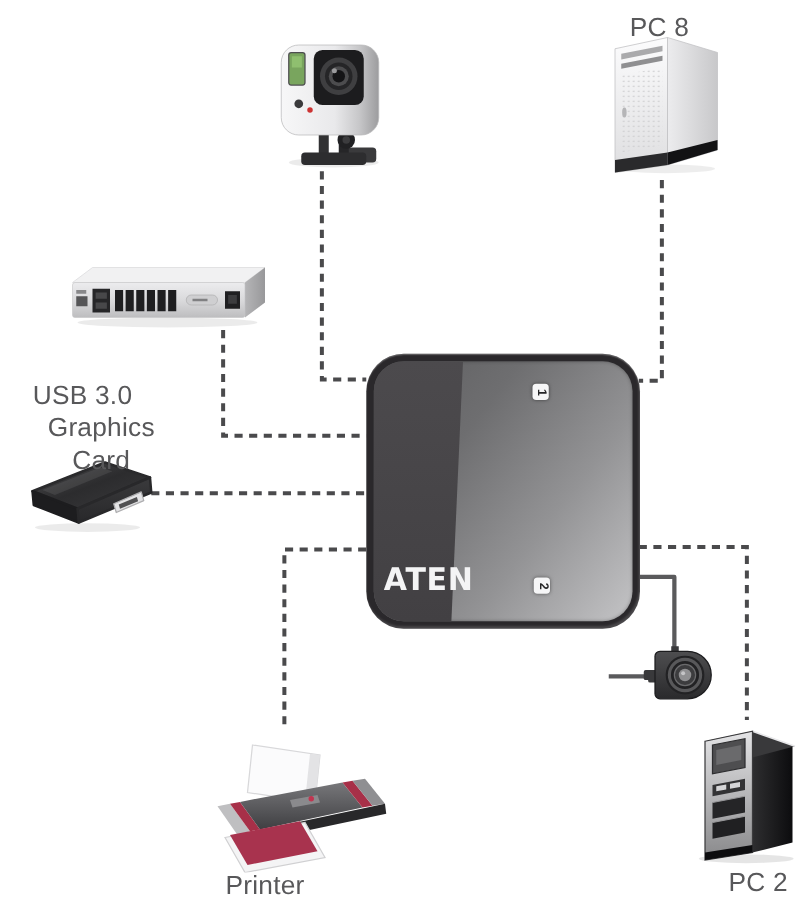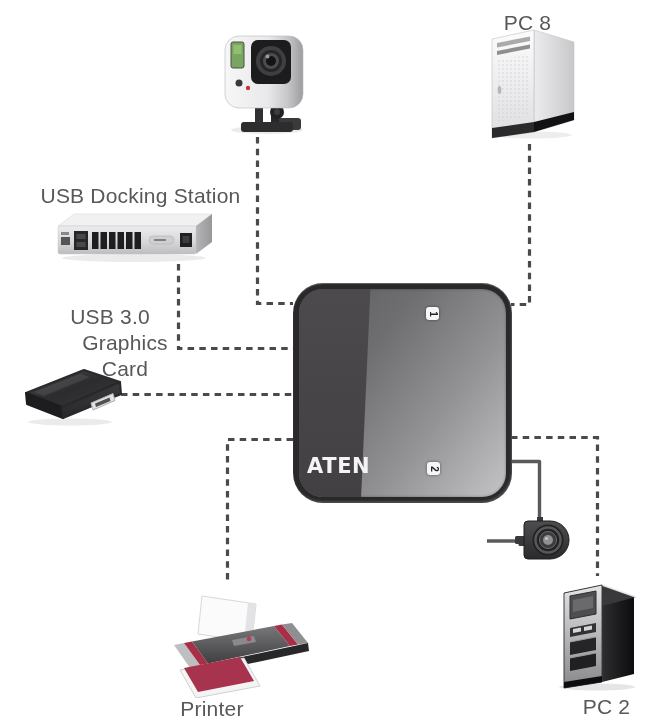--- a/index.html
+++ b/index.html
@@ -6,21 +6,21 @@
   .stage {
     position:relative; width:647px; height:720px; overflow:hidden;
     background:#ffffff; font-family:"Liberation Sans", sans-serif;
   }
   .overlay { position:absolute; left:0; top:0; z-index:1; }
   .device-img { position:absolute; z-index:2; }
   .label {
     position:absolute; z-index:3; color:#58585a; font-size:21px;
     text-align:center; letter-spacing:0.2px; line-height:1.22;
   }
-  .label-two-line { line-height:26px;margin-left:44px; }
+  .label-two-line { line-height:26px; }
 
   
   .switch {
     position:absolute; left:293px; top:283px; width:219px; height:220px;
     z-index:2; background:#2a282b; border-radius:30px;
     box-shadow: inset 0 1px 1px rgba(255,255,255,0.28), inset -1px -2px 2px rgba(255,255,255,0.16);
   }
   .switch-surface {
     position:absolute; inset:6px; border-radius:24px; overflow:hidden;
     background:linear-gradient(128deg,#5d5d5f 0%,#6e6e70 32%,#939395 65%,#c4c4c6 100%);
@@ -37,21 +37,21 @@
     box-shadow:0 0 3px rgba(0,0,0,0.5);
   }
   .port-icon span {
     transform:rotate(90deg); font-size:10px; font-weight:bold;
     color:#252527; line-height:1;
   }
   .port-1 { left:133px; top:24px; }
   .port-2 { left:134px; top:179px; }
   .aten-logo {
     position:absolute; left:14px; bottom:25px; color:#f4f4f5;
-    font-size:21px; font-weight:800; letter-spacing:0.6px;
+    font-size:24px; font-weight:800; letter-spacing:0.6px;
     font-family:"DejaVu Sans", sans-serif; transform:scaleY(1.04);
   }
 </style>
 </head>
 <body>
 
 <div class="stage">
 
   <svg class="overlay" width="647" height="720" viewBox="0 0 647 720">
     <g fill="none" stroke="#4a4a4c" stroke-width="3.2" stroke-dasharray="6.5 5.2">
@@ -63,21 +63,20 @@
       <path d="M511 437.5 H597.5 V576"></path>
     </g>
     <g fill="none" stroke="#5a5a5c" stroke-width="3.4" stroke-linejoin="round">
       <path d="M511 461.5 H539.5 V522"></path>
       <path d="M487 541 H524"></path>
     </g>
     <rect x="518.5" y="536" width="8" height="10" rx="1.5" fill="#3a3a3c"></rect>
   </svg>
 
   <div class="label" style="left:465px; top:10px; width:125px;">PC 8</div>
-  <div class="label" style="left:28px; top:183px; width:225px;">USB Docking Station</div>
   <div class="label label-two-line" style="left:0px; top:304px; width:132px;">
     <span style="display:block;">USB 3.0</span>
     <span style="display:block;padding-left:30px;">Graphics Card</span>
   </div>
   <div class="label" style="left:138px; top:696px; width:148px;">Printer</div>
   <div class="label" style="left:544px; top:694px; width:125px;">PC 2</div>
 
   <svg class="device-img" style="left:215px; top:30px;" width="100" height="105" viewBox="0 0 100 105">
     <defs>
       <linearGradient id="camBody" x1="0" y1="0" x2="1" y2="0">

